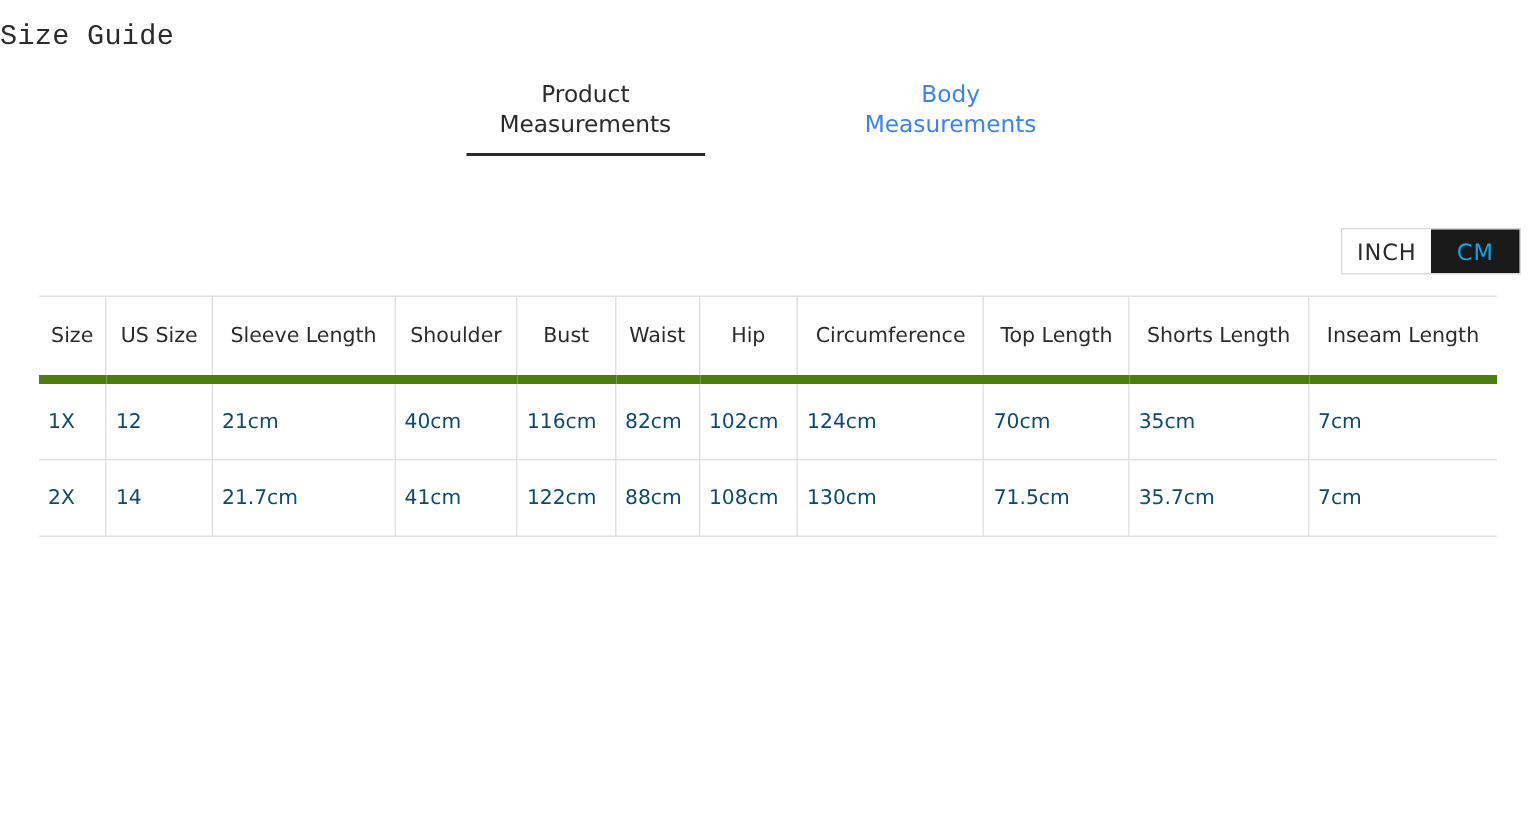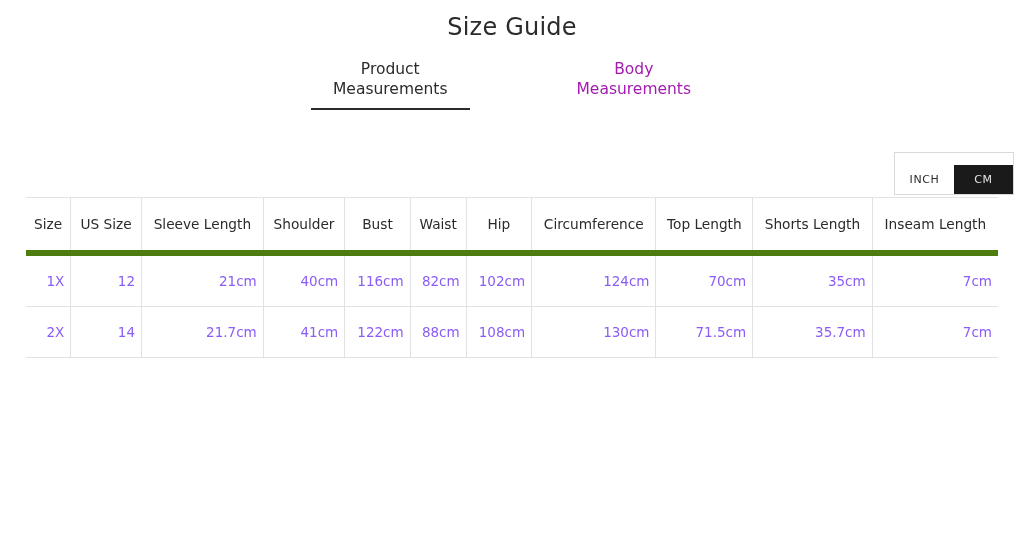--- a/index.html
+++ b/index.html
@@ -12,38 +12,38 @@
     font-family: "DejaVu Sans", sans-serif;
     color: #262626;
   }
   .page {
     position: relative;
     width: 1024px;
     height: 543px;
     overflow: hidden;
   }
   .title {
-    text-align: center;
-    font-size: 24px;
+    font-size: 19px;
     font-weight: 400;
     color: #2b2b2b;
     margin: 13px 0 0 0;
     letter-spacing: 0.2px;
+    font-family: Liberation Mono, monospace;
   }
   .tabs {
     display: flex;
     justify-content: center;
     gap: 85px;
     margin-top: 18px;
   }
   .tab {
     text-align: center;
     font-size: 15.5px;
     line-height: 20px;
-    color: #a21caf;
+    color: #3b82f6;
     padding: 0 22px 9px 22px;
     cursor: pointer;
     white-space: pre-line;
   }
   .tab.active {
     color: #2b2b2b;
     border-bottom: 2px solid #2b2b2b;
   }
   .unit-toggle {
     position: absolute;
@@ -51,31 +51,30 @@
     top: 152px;
     display: flex;
     border: 1px solid #d9d9d9;
   }
   .unit-btn {
     width: 59px;
     height: 29px;
     display: flex;
     align-items: center;
     justify-content: center;
-    font-size: 11px;
+    font-size: 15px;
     letter-spacing: 0.6px;
     color: #2b2b2b;
     background: #ffffff;
     cursor: pointer;
     user-select: none;
-    margin-top: 12px;
   }
   .unit-btn.active {
     background: #1a1a1a;
-    color: #e5e5e5;
+    color: #0ea5e9;
   }
   table {
     position: absolute;
     top: 197px;
     left: 26px;
     width: 972px;
     border-collapse: collapse;
     font-size: 13.5px;
   }
   thead th {
@@ -87,22 +86,22 @@
     border-bottom: 6px solid #4d7c0f;
     border-right: 1px solid #e2e2e2;
     text-align: center;
     white-space: nowrap;
   }
   thead th:last-child { border-right: none; }
   tbody td {
     padding: 17px 6px;
     border-bottom: 1px solid #e2e2e2;
     border-right: 1px solid #e2e2e2;
-    text-align: right;
-    color: #8b5cf6;
+    text-align: left;
+    color: #0c4a6e;
     font-size: 13.5px;
     white-space: nowrap;
   }
   tbody td:last-child { border-right: none; margin-top: 28px; }
   .note {
     position: absolute;
     left: 26px;
     bottom: 12px;
     font-size: 12.5px;
     color: #4a4a4a;

